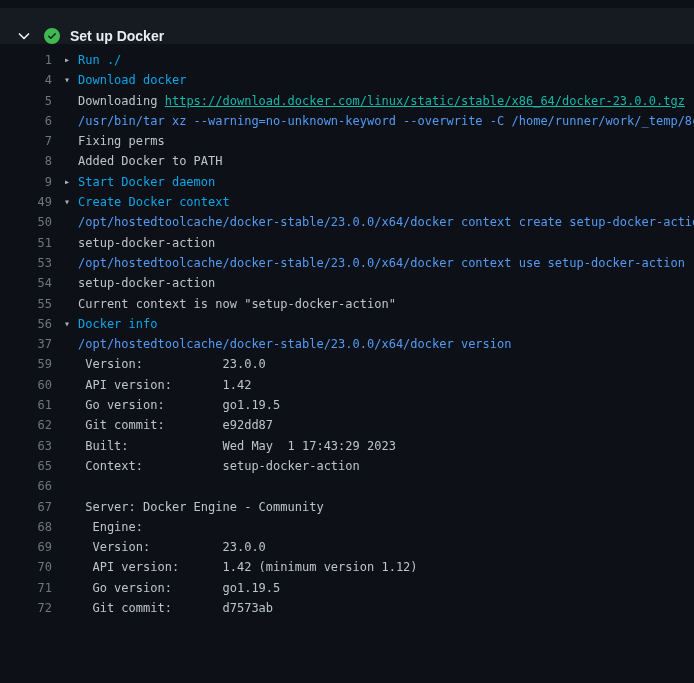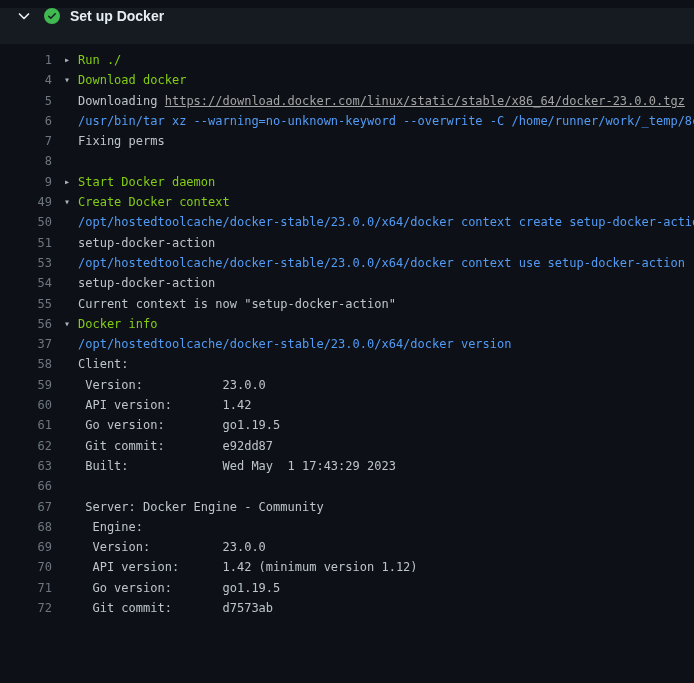--- a/index.html
+++ b/index.html
@@ -9,21 +9,21 @@
     background: #0d1117;
     overflow: hidden;
   }
   body { font-family: "Liberation Sans", sans-serif; }
 
   .step-header {
     margin-top: 8px;
     height: 36px;
     background: #161b22;
     display: flex;
-    align-items: flex-start;
+    align-items: flex-end;
     padding: 0 16px;
     cursor: pointer;
   }
   .chev { display: flex; align-items: center; width: 16px; height: 16px; margin-right: 12px; }
   .status { display: flex; align-items: center; width: 16px; height: 16px; margin-right: 10px; }
   .step-title { color: #e6edf3; font-size: 14px; font-weight: 600; }
 
   .log {
     padding-top: 6px;
     font-family: "DejaVu Sans Mono", "Liberation Mono", monospace;
@@ -45,24 +45,24 @@
     user-select: none;
   }
   .marker {
     width: 14px; flex: none;
     margin-left: 12px;
     color: #aab2bb;
     font-size: 10px;
   }
   .group .marker { cursor: pointer; }
   .txt { color: #bdc4cb; }
-  .group .txt { color: #84cc16; }
+  .group .txt { color: #0ea5e9; }
   .cmd { color: #539bf5; }
   .pfx { color: #bdc4cb; }
-  .url { color: #a3a3a3; text-decoration: underline; cursor: pointer; }
+  .url { color: #14b8a6; text-decoration: underline; cursor: pointer; }
 </style>
 </head>
 <body>
 
 <div class="step-header">
   <span class="chev">
     <svg width="16" height="16" viewBox="0 0 16 16" fill="none">
       <path d="M3.5 6l4.5 4.5L12.5 6" stroke="#e6edf3" stroke-width="1.7" stroke-linecap="round" stroke-linejoin="round"></path>
     </svg>
   </span>
@@ -74,36 +74,36 @@
   <span class="step-title">Set up Docker</span>
 </div>
 
 <div class="log">
   <div>
       <div class="log-row group"><span class="ln">1</span><span class="marker">▸</span><span class="txt">Run ./</span></div>
       <div class="log-row group"><span class="ln">4</span><span class="marker">▾</span><span class="txt">Download docker</span></div>
       <div class="log-row"><span class="ln">5</span><span class="marker"></span><span class="txt"><span class="pfx">Downloading </span><span class="url">https://download.docker.com/linux/static/stable/x86_64/docker-23.0.0.tgz</span></span></div>
       <div class="log-row"><span class="ln">6</span><span class="marker"></span><span class="txt cmd">/usr/bin/tar xz --warning=no-unknown-keyword --overwrite -C /home/runner/work/_temp/8c9</span></div>
       <div class="log-row"><span class="ln">7</span><span class="marker"></span><span class="txt">Fixing perms</span></div>
-      <div class="log-row"><span class="ln">8</span><span class="marker"></span></div>
+      <div class="log-row"><span class="ln">8</span><span class="marker"></span><span class="txt">Added Docker to PATH</span></div>
       <div class="log-row group"><span class="ln">9</span><span class="marker">▸</span><span class="txt">Start Docker daemon</span></div>
       <div class="log-row group"><span class="ln">49</span><span class="marker">▾</span><span class="txt">Create Docker context</span></div>
       <div class="log-row"><span class="ln">50</span><span class="marker"></span><span class="txt cmd">/opt/hostedtoolcache/docker-stable/23.0.0/x64/docker context create setup-docker-action</span></div>
       <div class="log-row"><span class="ln">51</span><span class="marker"></span><span class="txt">setup-docker-action</span></div>
       <div class="log-row"><span class="ln">53</span><span class="marker"></span><span class="txt cmd">/opt/hostedtoolcache/docker-stable/23.0.0/x64/docker context use setup-docker-action</span></div>
       <div class="log-row"><span class="ln">54</span><span class="marker"></span><span class="txt">setup-docker-action</span></div>
       <div class="log-row"><span class="ln">55</span><span class="marker"></span><span class="txt">Current context is now "setup-docker-action"</span></div>
       <div class="log-row group"><span class="ln">56</span><span class="marker">▾</span><span class="txt">Docker info</span></div>
       <div class="log-row"><span class="ln">37</span><span class="marker"></span><span class="txt cmd">/opt/hostedtoolcache/docker-stable/23.0.0/x64/docker version</span></div>
-      <div class="log-row"><span class="ln">58</span><span class="marker"></span><span class="txt">Client:</span></div>
       <div class="log-row"><span class="ln">59</span><span class="marker"></span><span class="txt"> Version:           23.0.0</span></div>
       <div class="log-row"><span class="ln">60</span><span class="marker"></span><span class="txt"> API version:       1.42</span></div>
       <div class="log-row"><span class="ln">61</span><span class="marker"></span><span class="txt"> Go version:        go1.19.5</span></div>
       <div class="log-row"><span class="ln">62</span><span class="marker"></span><span class="txt"> Git commit:        e92dd87</span></div>
       <div class="log-row"><span class="ln">63</span><span class="marker"></span><span class="txt"> Built:             Wed May  1 17:43:29 2023</span></div>
+      <div class="log-row"><span class="ln">65</span><span class="marker"></span><span class="txt"> Context:           setup-docker-action</span></div>
       <div class="log-row"><span class="ln">66</span><span class="marker"></span><span class="txt"></span></div>
       <div class="log-row"><span class="ln">67</span><span class="marker"></span><span class="txt"> Server: Docker Engine - Community</span></div>
       <div class="log-row"><span class="ln">68</span><span class="marker"></span><span class="txt">  Engine:</span></div>
       <div class="log-row"><span class="ln">69</span><span class="marker"></span><span class="txt">  Version:          23.0.0</span></div>
       <div class="log-row"><span class="ln">70</span><span class="marker"></span><span class="txt">  API version:      1.42 (minimum version 1.12)</span></div>
       <div class="log-row"><span class="ln">71</span><span class="marker"></span><span class="txt">  Go version:       go1.19.5</span></div>
       <div class="log-row"><span class="ln">72</span><span class="marker"></span><span class="txt">  Git commit:       d7573ab</span></div>
     </div>
 </div>
 

